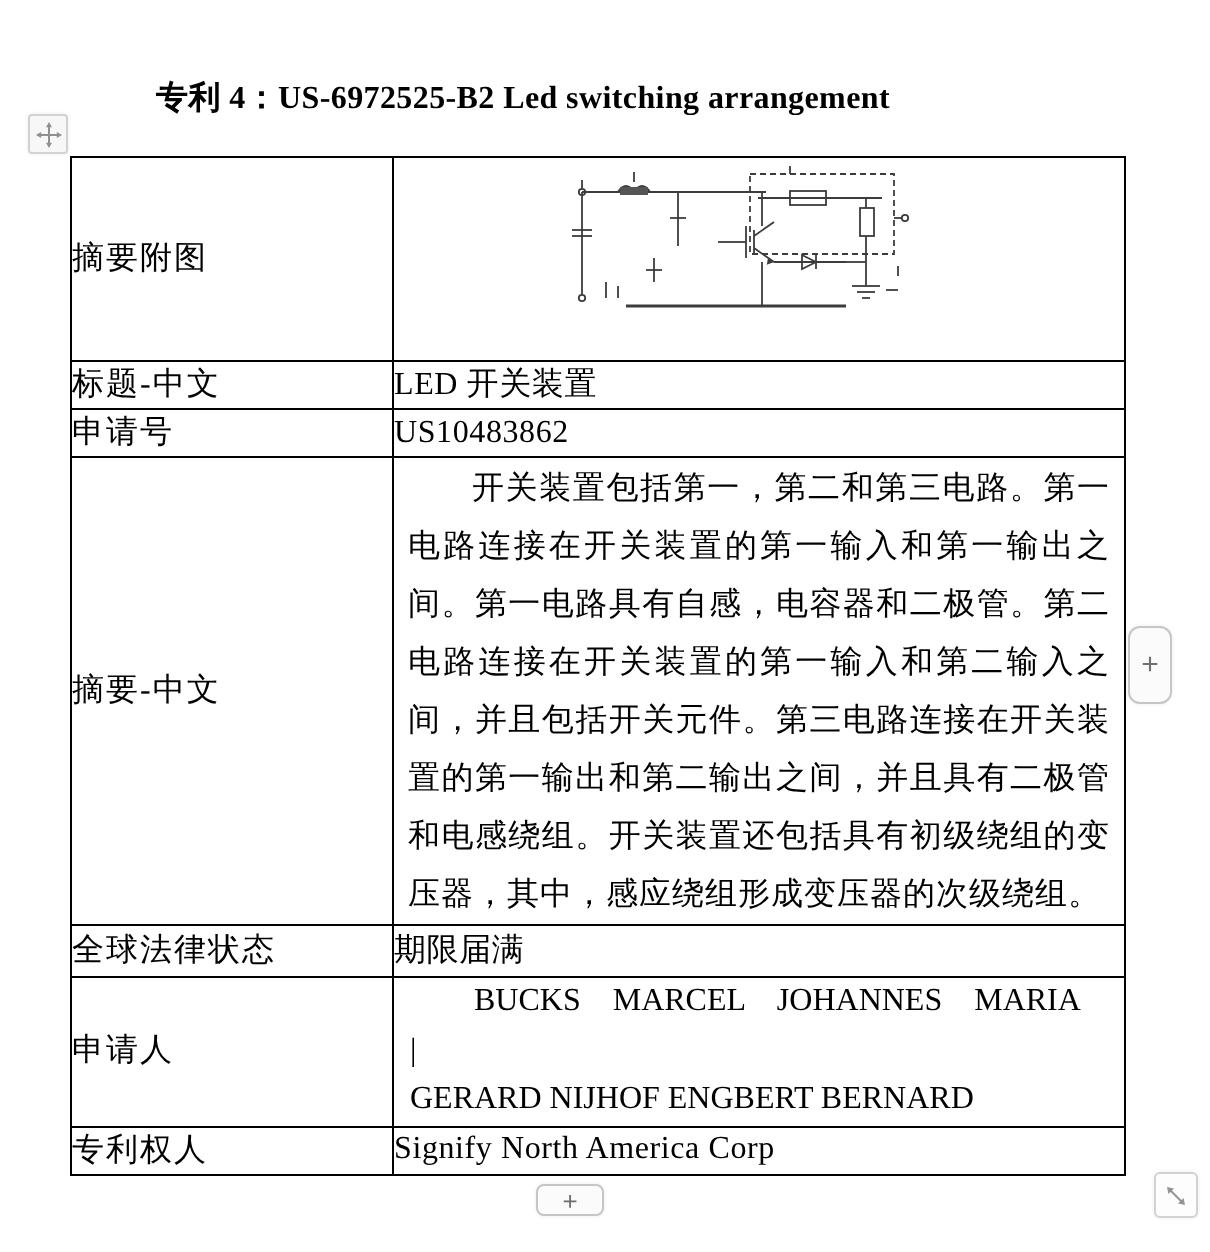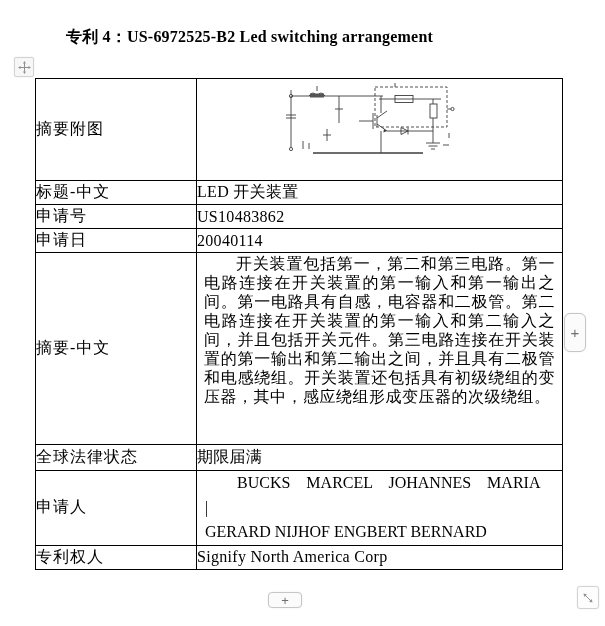--- a/index.html
+++ b/index.html
@@ -13,21 +13,21 @@
     height: 626px;
     overflow: hidden;
     font-family: "Liberation Serif", "DejaVu Serif", serif;
     color: #000;
   }
 
   .doc-title {
     position: absolute;
     left: 66px;
     top: 27px;
-    margin: 0;
+    margin: 12px;
     font-size: 16px;
     font-weight: bold;
     letter-spacing: 0.2px;
     white-space: nowrap;
   }
 
   table.patent-table {
     position: absolute;
     left: 35px;
     top: 78px;
@@ -68,21 +68,21 @@
     margin: 4px 0 0 86px;
     width: 174px;
     height: 84px;
   }
 
   td.abstract-cell {
     vertical-align: top;
     text-align: justify;
     padding: 1px 7px 0 7px;
     text-indent: 2em;
-    line-height: 19px;
+    line-height: 29px;
     letter-spacing: 0.5px;
   }
 
   td.applicant-cell {
     padding: 0 8px;
     white-space: pre-line;
     text-indent: 2em;
     line-height: 24.5px;
   }
   td.applicant-cell::first-line { word-spacing: 12px; }
@@ -210,24 +210,20 @@
       </td>
     </tr>
     <tr class="r-std">
       <td class="lbl">标题-中文</td>
       <td class="val">LED 开关装置</td>
     </tr>
     <tr class="r-std">
       <td class="lbl">申请号</td>
       <td class="val">US10483862</td>
     </tr>
-    <tr class="r-std">
-      <td class="lbl">申请日</td>
-      <td class="val">20040114</td>
-    </tr>
     <tr class="r-abstract">
       <td class="lbl">摘要-中文</td>
       <td class="abstract-cell">开关装置包括第一，第二和第三电路。第一电路连接在开关装置的第一输入和第一输出之间。第一电路具有自感，电容器和二极管。第二电路连接在开关装置的第一输入和第二输入之间，并且包括开关元件。第三电路连接在开关装置的第一输出和第二输出之间，并且具有二极管和电感绕组。开关装置还包括具有初级绕组的变压器，其中，感应绕组形成变压器的次级绕组。</td>
     </tr>
     <tr class="r-status">
       <td class="lbl">全球法律状态</td>
       <td class="val">期限届满</td>
     </tr>
     <tr class="r-applicant">
       <td class="lbl">申请人</td>

